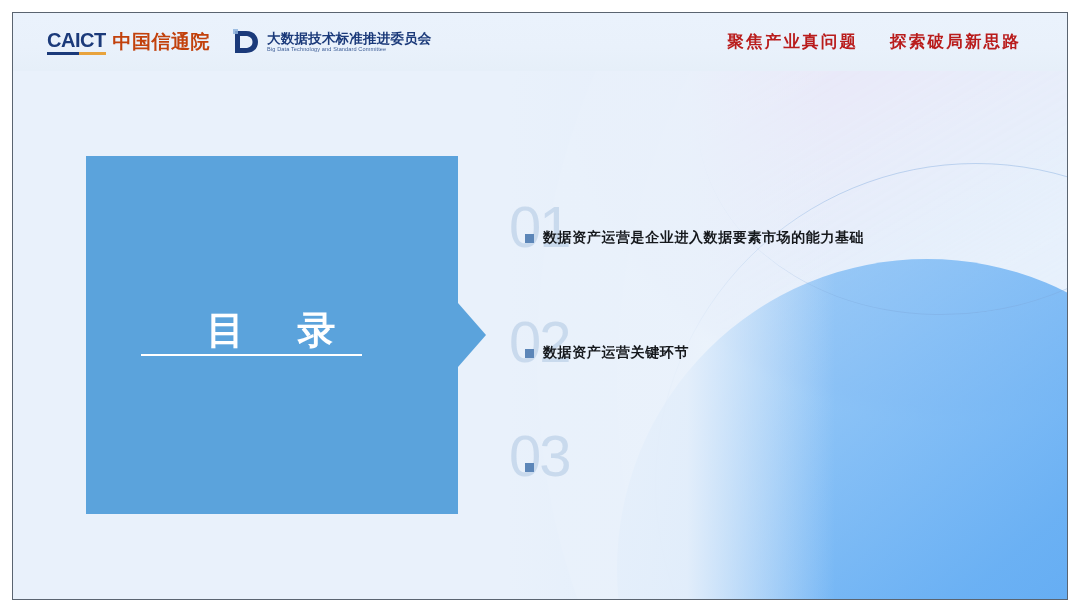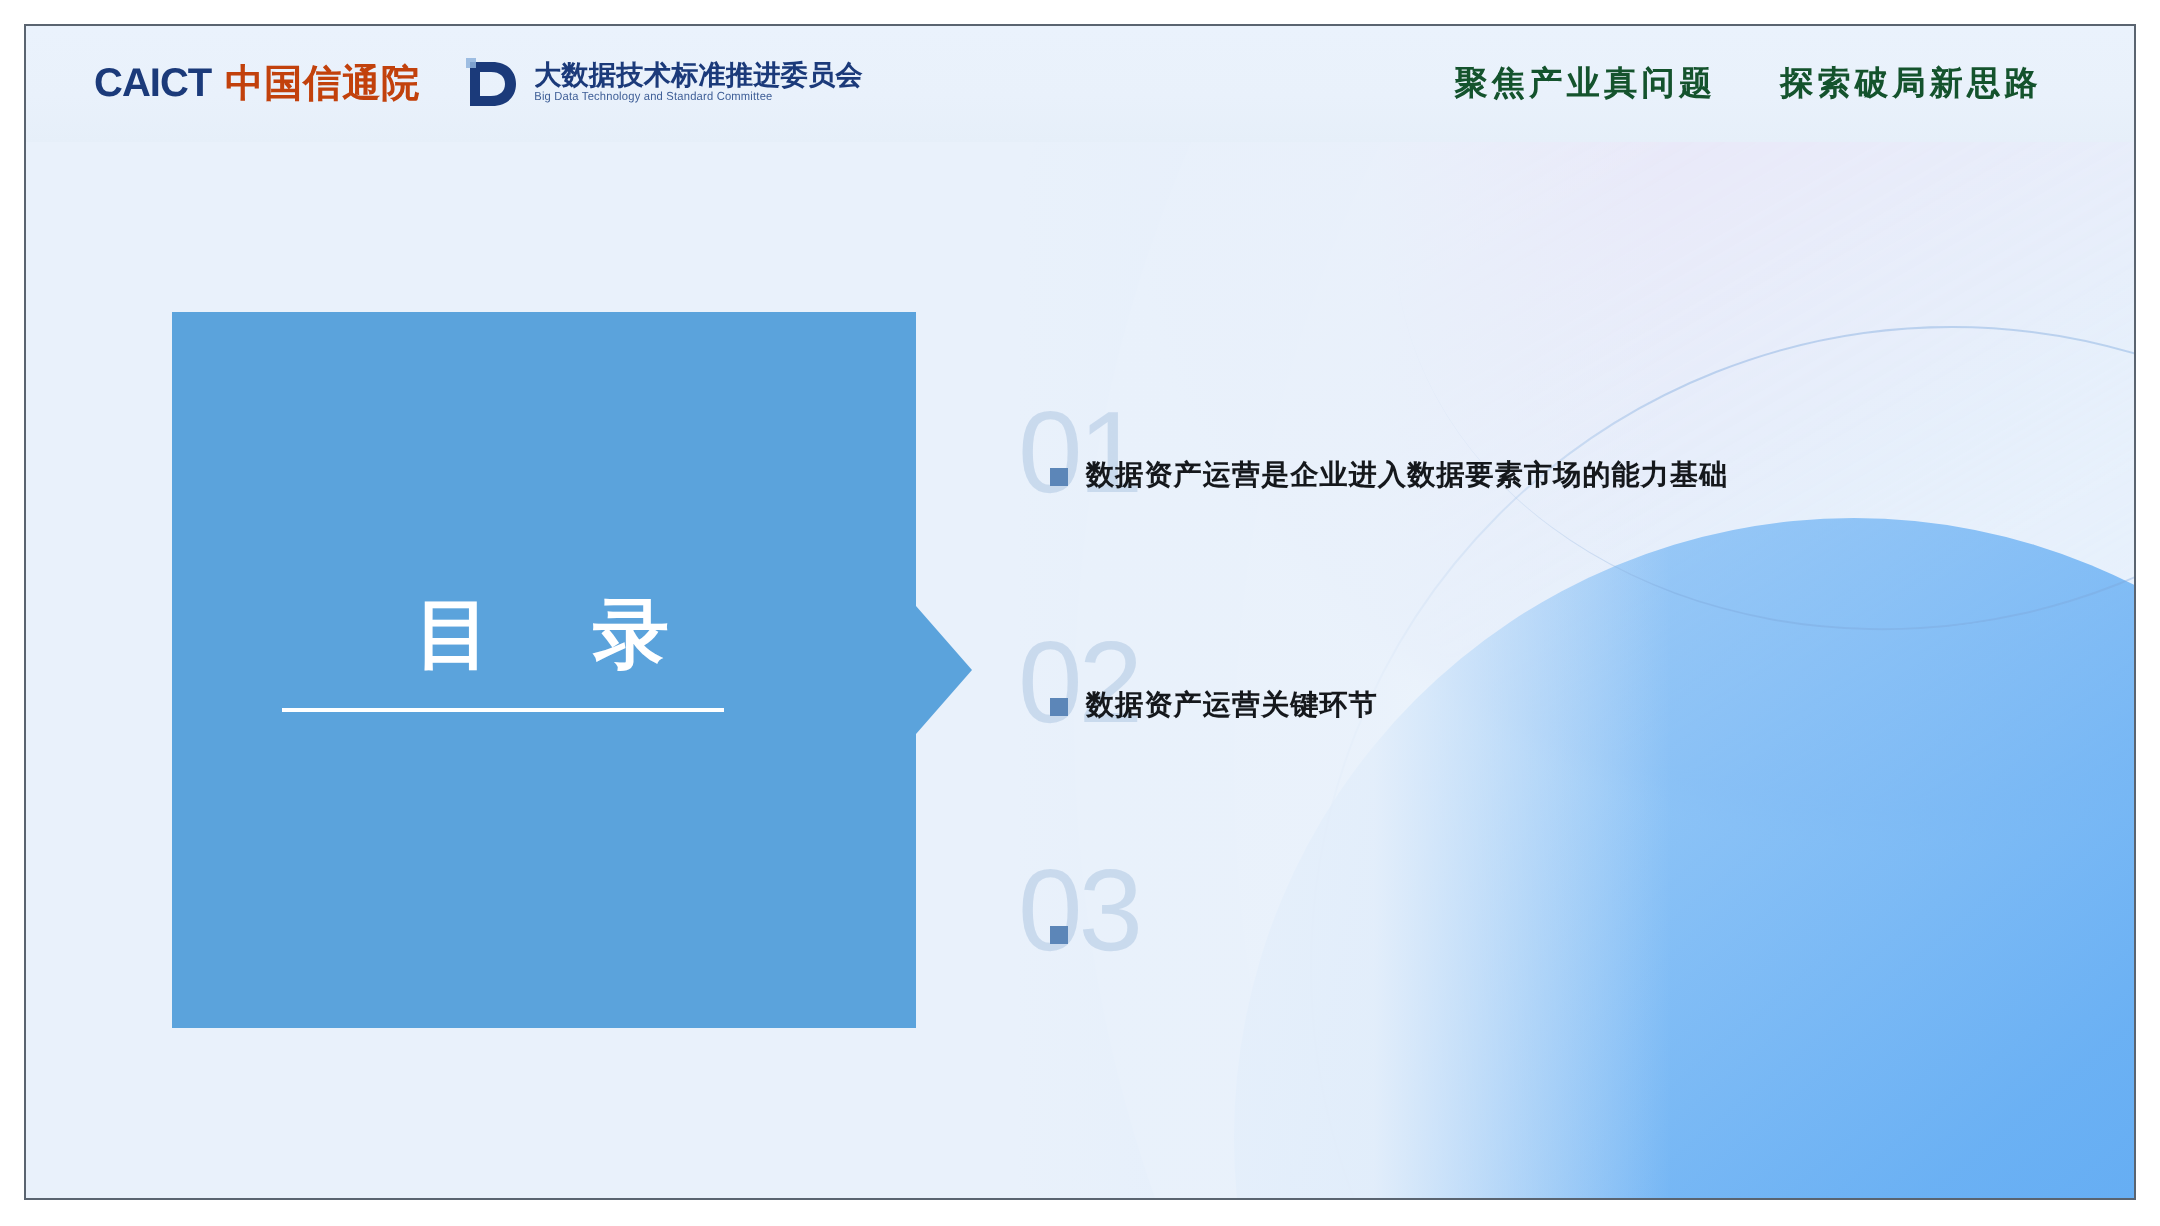--- a/index.html
+++ b/index.html
@@ -159,20 +159,21 @@
   }
 
   
   .logo-caict {
     display: flex;
     align-items: center;
     gap: 7px;
   }
   .caict-mark {
     display: flex;
+    flex-direction: column;
     line-height: 1;
   }
   .caict-letters {
     font-family: "Liberation Sans", sans-serif;
     font-weight: 700;
     font-size: 20px;
     letter-spacing: -0.5px;
     color: #1b3a7a;
   }
   .caict-rule {
@@ -237,21 +238,21 @@
 
   .slogan {
     position: absolute;
     right: 46px;
     top: 50%;
     transform: translateY(-50%);
     font-family: "DejaVu Sans", sans-serif;
     font-weight: 700;
     font-size: 16.5px;
     letter-spacing: 2.2px;
-    color: #14532d;
+    color: #b91c1c;
     white-space: nowrap;
   }
   .slogan .gap { display: inline-block; width: 16px; }
 
   
   .content {
     position: absolute;
     inset: 0;
     z-index: 15;
   }
@@ -275,26 +276,27 @@
     border-left: 28px solid #5ba3dc;
   }
   .toc-title-wrap {
     position: absolute;
     left: 73px;
     top: 285px;
     width: 372px;
     text-align: center;
   }
   .toc-title {
-    font-family: Liberation Serif, serif;
+    font-family: Liberation Sans, sans-serif;
     font-weight: 700;
     font-size: 38px;
     color: #ffffff;
     letter-spacing: 2px;
     line-height: 1.1;
+    margin-top: 12px;
   }
   .toc-title .sp { display: inline-block; width: 26px; }
   .toc-underline {
     position: absolute;
     left: 128px;
     top: 341px;
     width: 221px;
     height: 1.6px;
     background: #ffffff;
   }

